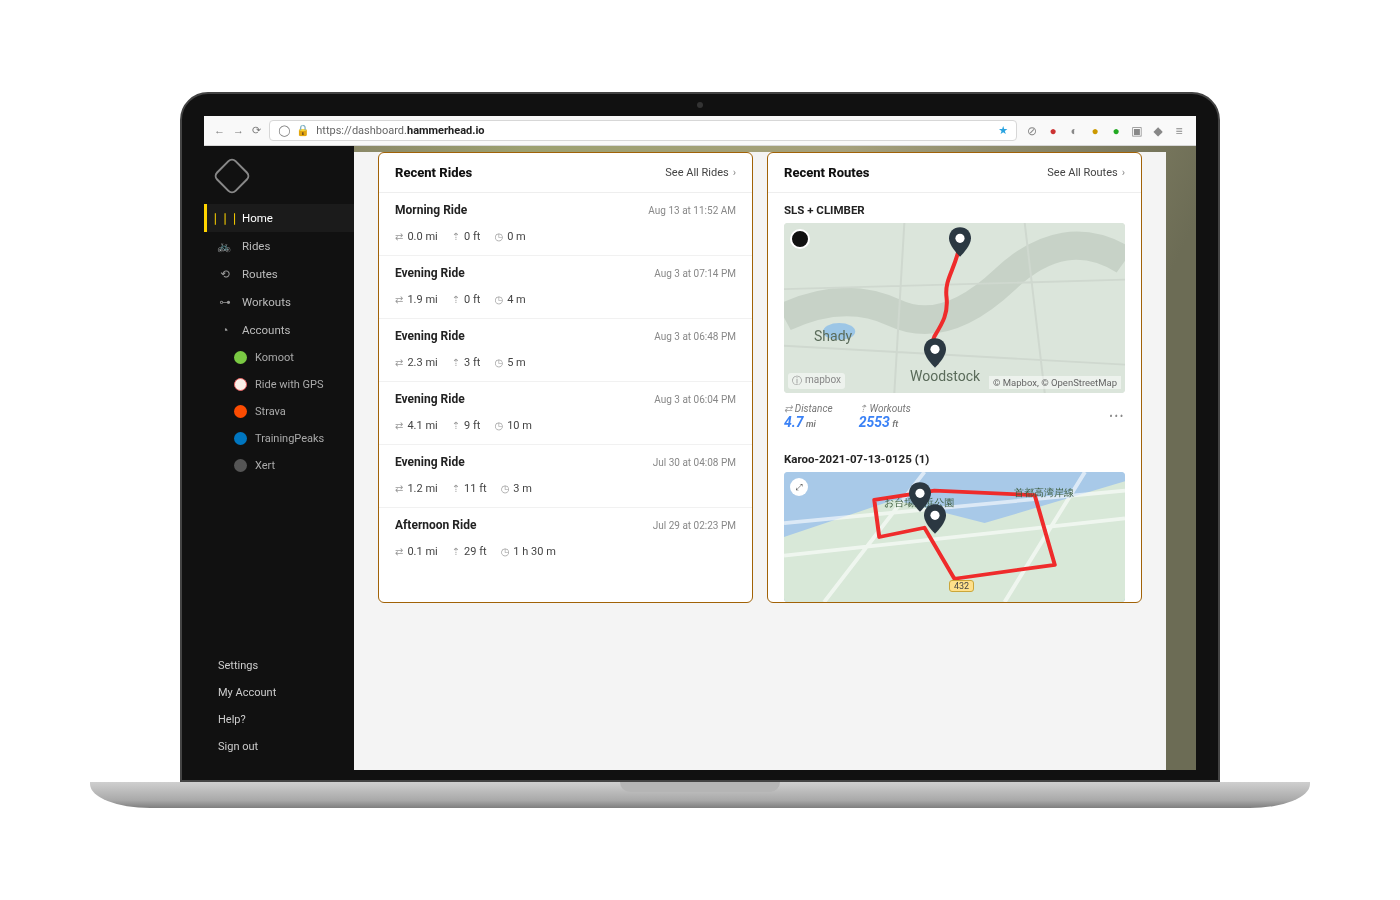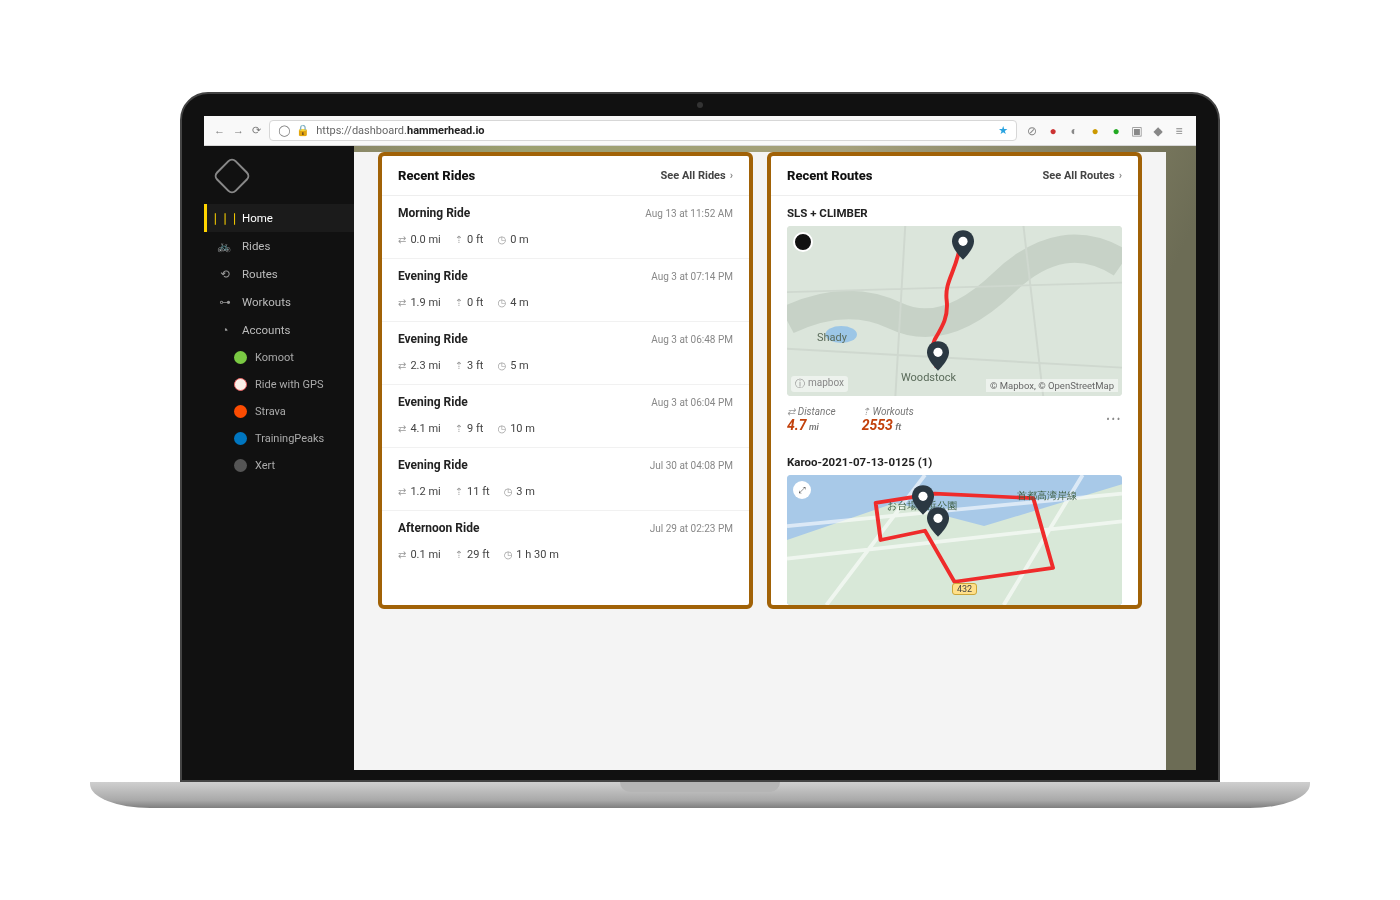--- a/index.html
+++ b/index.html
@@ -126,29 +126,29 @@
     background:#f4f4f4;
   }
   .content-inner { max-width: 820px; margin: 0 auto; }
   .welcome {
     font-size:22px; font-weight:800; color:#111;
     padding: 26px 0 22px 0;
   }
 
   .cards { display:flex; gap:14px; }
   .card {
-    background:#fff; border:4px solid #a16207; border-radius:6px;
+    background:#fff; border:1px solid #a16207; border-radius:6px;
     flex:1; min-width:0;
   }
   .card-head {
     display:flex; align-items:center; justify-content:space-between;
     padding:12px 16px; border-bottom:1px solid #eee;
   }
   .card-title { font-weight:800; font-size:13px; color:#111;}
-  .see-all { font-size:11px; color:#444; display:flex; gap:4px; font-weight:bold;}
+  .see-all { font-size:11px; color:#444; display:flex; gap:4px; }
   .chev { font-size:11px; color:#888;}
 
   .ride {
     padding:10px 16px 12px 16px; border-bottom:1px solid #f1f1f1;
     display:flex; flex-direction:column; gap:13px;
   }
   .ride:last-child { border-bottom:none; }
   .ride-top { display:flex; justify-content:space-between; align-items:center;}
   .ride-name { font-size:12px; font-weight:700; color:#222;}
   .ride-time { font-size:10px; color:#888;}
@@ -163,23 +163,23 @@
     width:100%; height:170px; border-radius:4px; position:relative; overflow:hidden;
     background:#d6e0d6;
   }
   .map.z2 { height:130px; background:#bcd4ee; }
   .map svg { position:absolute; inset:0; width:100%; height:100%; }
   .map .pin { position:absolute; width:22px; height:30px; }
   .map .pin svg { width:100%; height:100%; }
   .map .corner { position:absolute; top:6px; left:6px; width:20px;height:20px;border-radius:50%;background:#111;border:2px solid #fff;}
   .map .mapbox-badge { position:absolute; left:4px; bottom:4px; font-size:10px; color:#888; background:rgba(255,255,255,.5); padding:1px 4px; border-radius:3px; display:flex; gap:3px;}
   .map .attrib { position:absolute; right:4px; bottom:4px; font-size:9.5px; color:#666; background:rgba(255,255,255,.5); padding:1px 4px;}
-  .map .lbl { position:absolute; font-size:11px; color:#5a6b5a;}
+  .map .lbl { position:absolute; font-size:14px; color:#5a6b5a;}
   .route-meta { display:flex; align-items:flex-start; gap:26px; padding:4px 0 12px 0; font-size:10px; color:#777; position:relative;font-style:italic;}
-  .route-meta .col .big { font-size:14px; font-weight:700; color:#c2410c;}
+  .route-meta .col .big { font-size:14px; font-weight:700; color:#3b82f6;}
   .route-meta .col .sm { font-size:9px; color:#777; font-weight:600;}
   .route-meta .more { margin-left:auto; color:#888; letter-spacing:2px; align-self:center;}
 </style>
 </head>
 <body>
 
 <div class="laptop">
   <div class="screen-bezel">
     <div class="camera"></div>
     <div class="screen">
@@ -247,20 +247,34 @@
             </div>
             <div class="acct-item">
               <span class="acct-dot" style="background:#0076c0"></span>
               <span>TrainingPeaks</span>
             </div>
             <div class="acct-item">
               <span class="acct-dot" style="background:#555"></span>
               <span>Xert</span>
             </div>
           </div>
+          <div class="footer-nav">
+            <div class="foot-item">
+                <span>Settings</span>
+              </div>
+            <div class="foot-item">
+                <span>My Account</span>
+              </div>
+            <div class="foot-item">
+                <span>Help?</span>
+              </div>
+            <div class="foot-item">
+                <span>Sign out</span>
+              </div>
+          </div>
         </div>
 
         <div class="content">
           <div class="content-inner">
 
           <div class="cards">
 
             <div class="card">
               <div class="card-head">
                 <span class="card-title">Recent Rides</span>
@@ -353,21 +367,21 @@
                 <div class="map">
                   <svg viewBox="0 0 340 180" preserveAspectRatio="none">
                     <rect width="340" height="180" fill="#dbe5db"></rect>
                     <path d="M0 100 Q60 70 110 95 T220 60 T340 40" stroke="#c7d2c7" stroke-width="30" fill="none"></path>
                     <ellipse cx="55" cy="115" rx="16" ry="9" fill="#9cc6e6"></ellipse>
                     <path d="M0 70 L340 60 M0 130 L340 150 M120 0 L110 180 M240 0 L260 180" stroke="#cfd8cf" stroke-width="2"></path>
                     <path d="M175 25 C170 50 160 60 162 78 C164 96 158 106 150 120 C146 128 150 140 152 150" stroke="#ef2b2b" stroke-width="4" fill="none" stroke-linejoin="round"></path>
                   </svg>
                   <span class="corner"></span>
                   <span class="lbl" style="left:30px;top:105px">Shady</span>
-                  <span class="lbl" style="left:114px;top:145px">Woodstock</span>
+                  <span class="lbl" style="left:126px;top:145px">Woodstock</span>
                   <span class="pin" style="left:165px;top:4px">
                     <svg viewBox="0 0 24 32">
                           <path d="M12 0C5 0 0 5 0 12c0 9 12 20 12 20s12-11 12-20C24 5 19 0 12 0z" fill="#2b3842"></path>
                           <circle cx="12" cy="12" r="5" fill="#fff"></circle>
                         </svg>
                   </span>
                   <span class="pin" style="left:140px;top:115px">
                     <svg viewBox="0 0 24 32">
                           <path d="M12 0C5 0 0 5 0 12c0 9 12 20 12 20s12-11 12-20C24 5 19 0 12 0z" fill="#2b3842"></path>
                           <circle cx="12" cy="12" r="5" fill="#fff"></circle>

